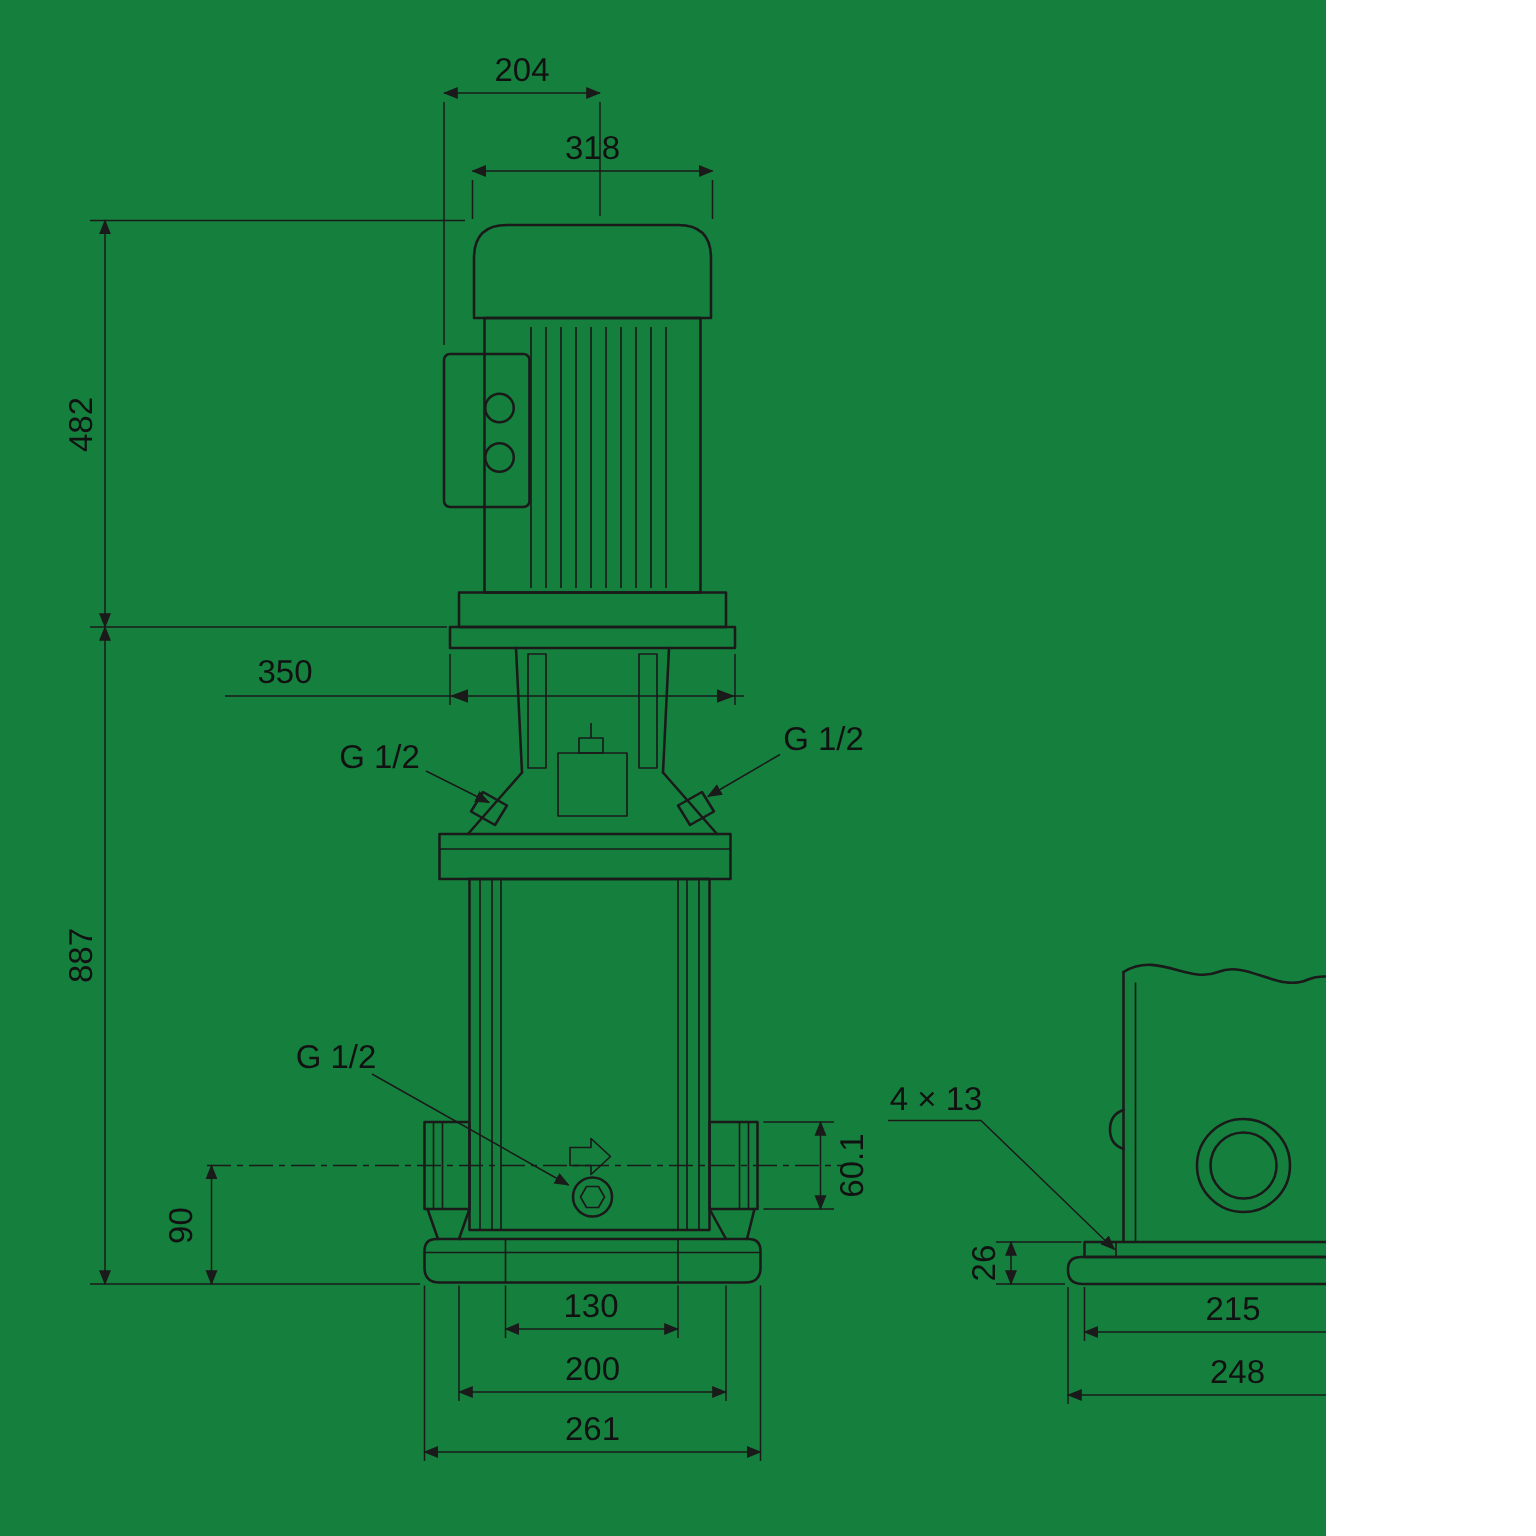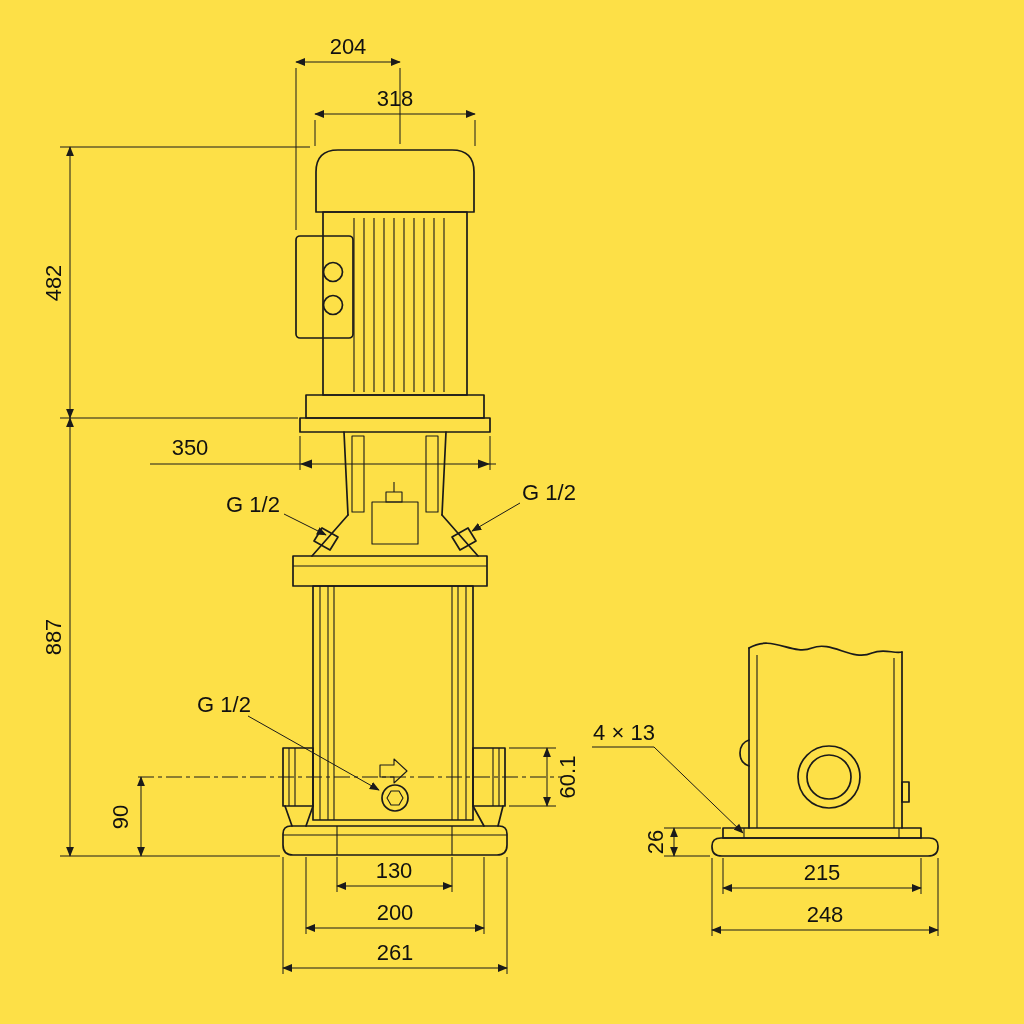--- a/index.html
+++ b/index.html
@@ -1,16 +1,16 @@
 <!DOCTYPE html>
 <html><head>
 <meta charset="utf-8">
 <style>
   html,body{margin:0;padding:0;background:#ffffff;}
-  .canvas{width:1024px;height:1024px;background:#fde047;position:relative;overflow:hidden;}
+  .canvas{width:884px;height:1024px;background:#15803d;position:relative;overflow:hidden;}
   svg{display:block;}
   .obj{fill:none;stroke:#1a1a1a;stroke-width:1.7;stroke-linejoin:round;stroke-linecap:round;}
   .thin{fill:none;stroke:#1a1a1a;stroke-width:1.1;stroke-linejoin:round;}
   .dim{fill:none;stroke:#1a1a1a;stroke-width:1;}
   .cl{fill:none;stroke:#1a1a1a;stroke-width:1;stroke-dasharray:16 4 4 4;}
   .arrfill{fill:#1a1a1a;stroke:none;}
   text{font-family:"Liberation Sans",sans-serif;font-size:22px;fill:#111;}
 </style>
 </head>
 <body>

